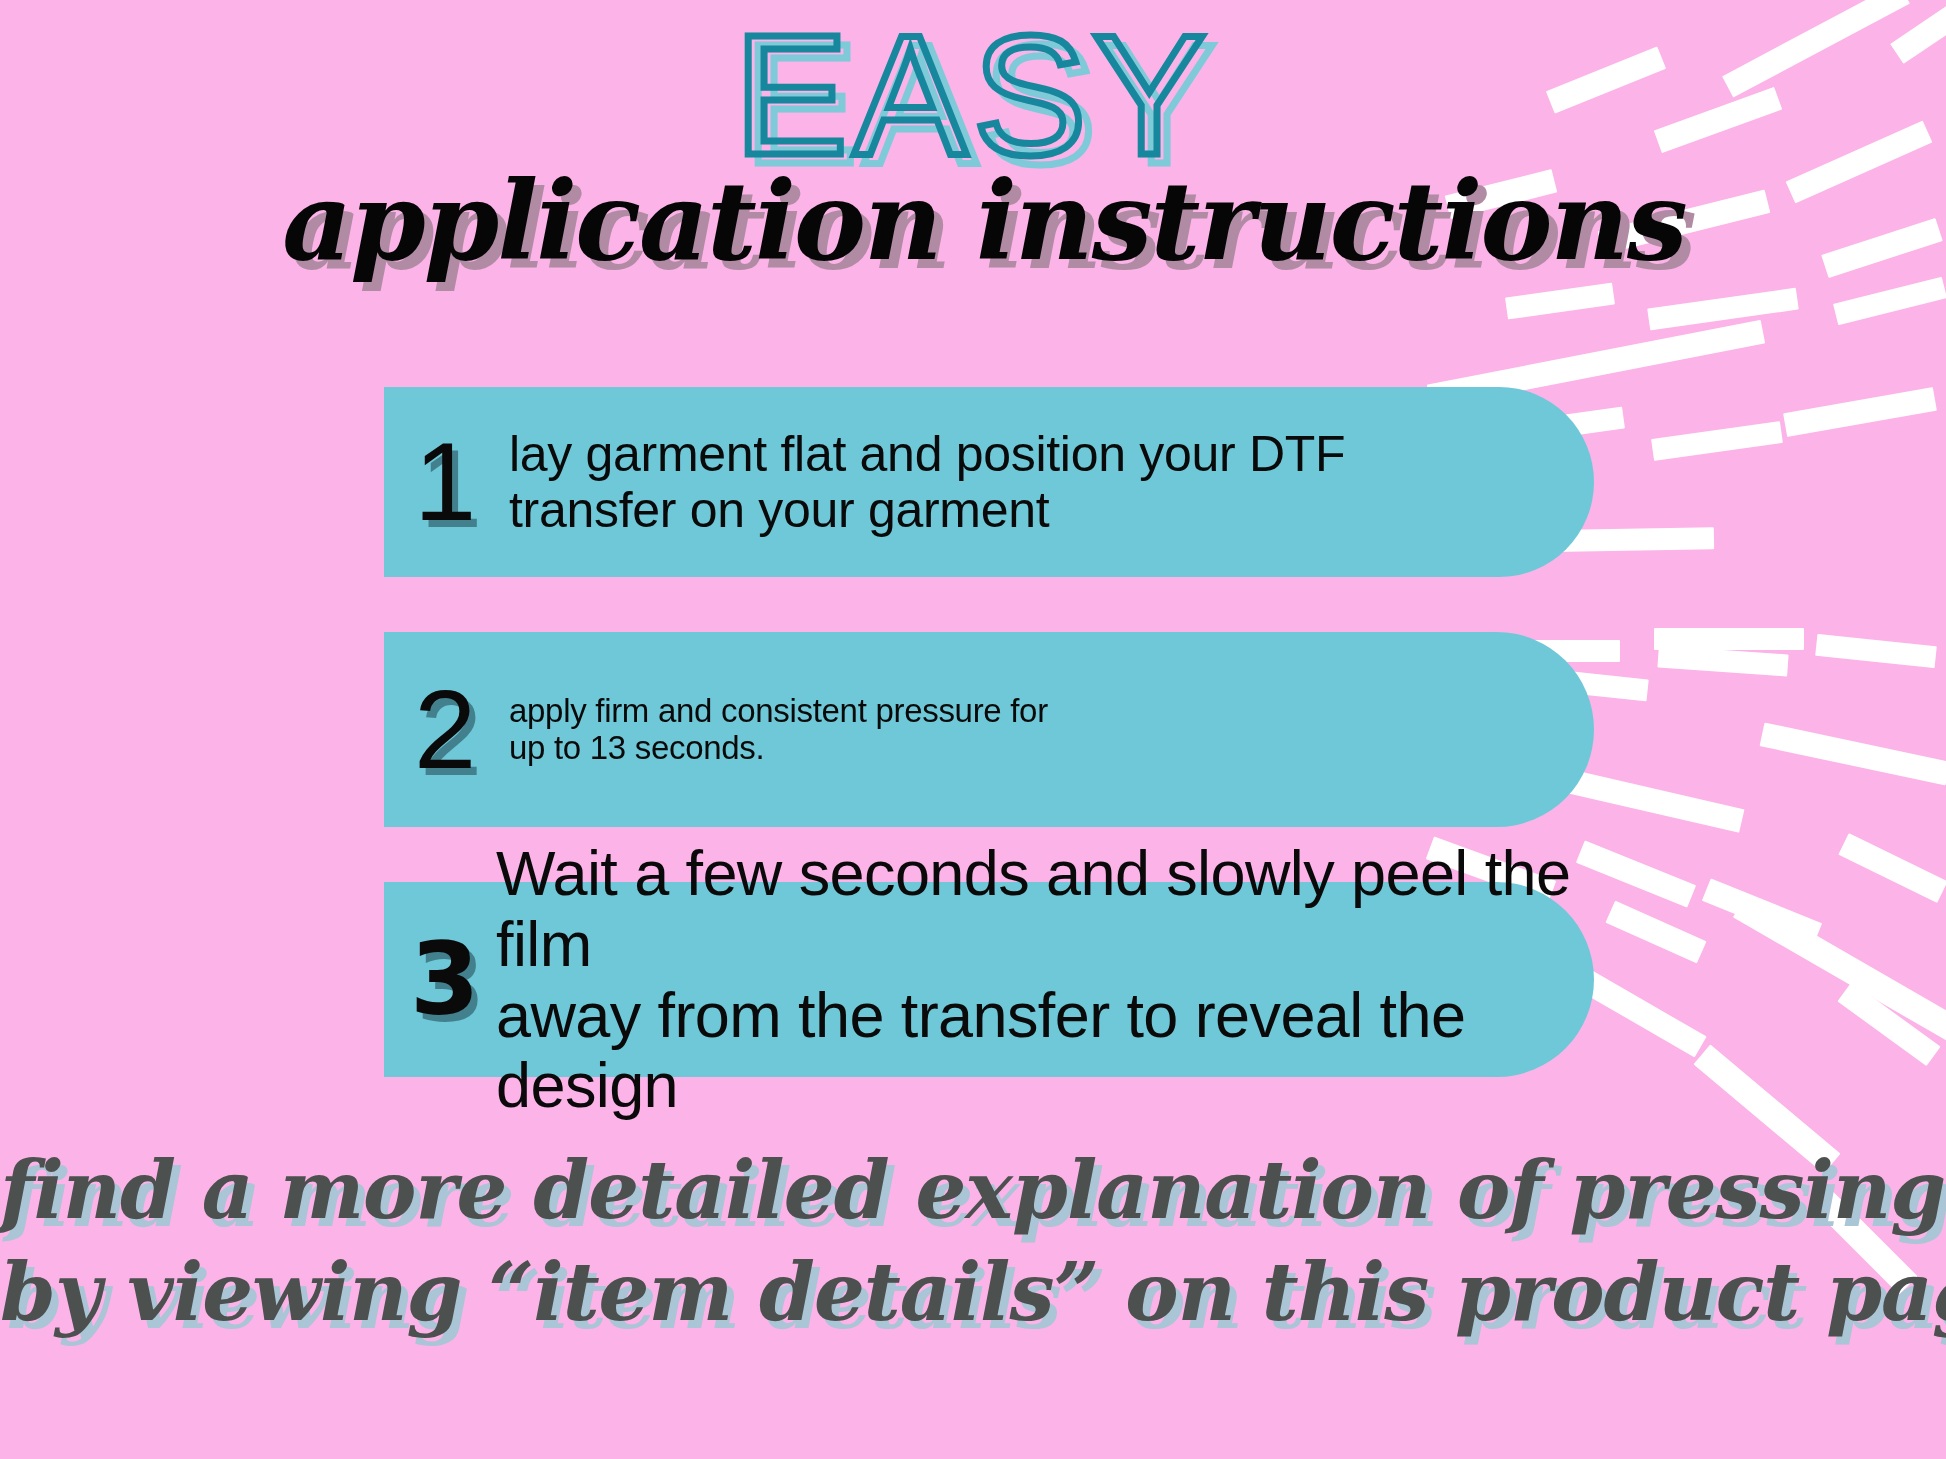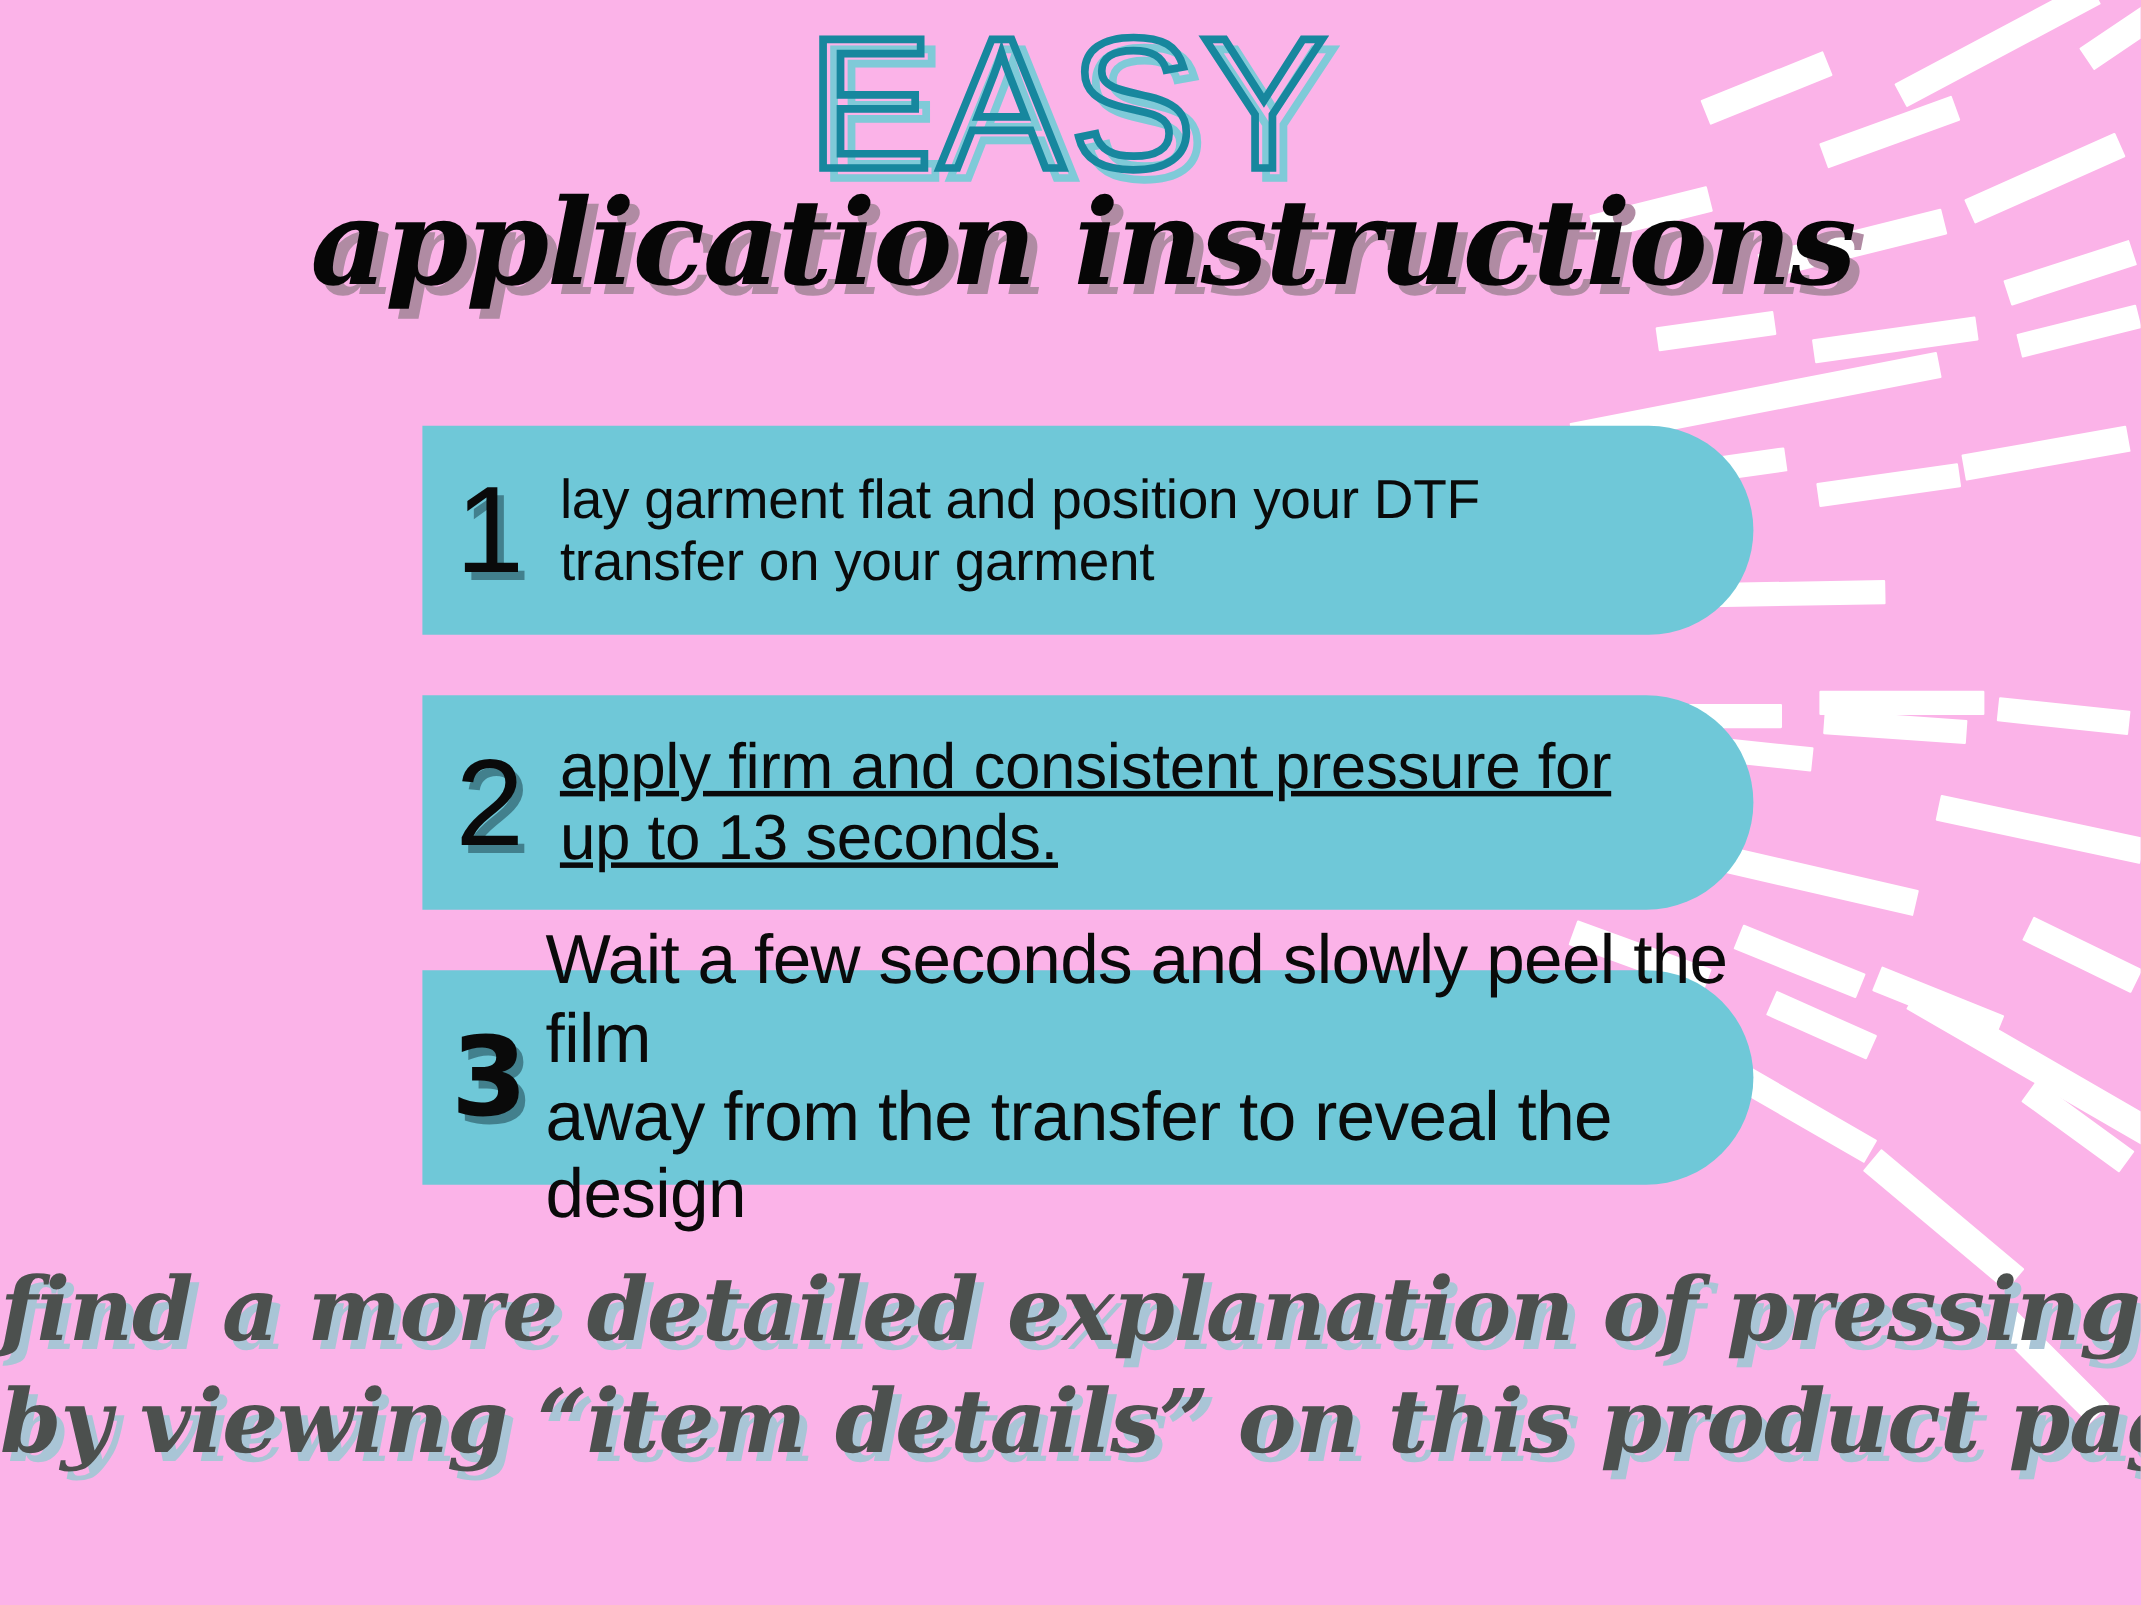--- a/index.html
+++ b/index.html
@@ -77,21 +77,21 @@
   .step-num.n3{font-family:"DejaVu Sans", sans-serif;font-weight:700;font-size:100px;}
   .step-text{
     font-family:"Liberation Sans", sans-serif;
     font-size:49px;line-height:1.12;
     color:#0a0a0a;
     letter-spacing:-0.3px;
     white-space:pre-line;
   }
   #step-1{height:190px;}
   #step-1 .step-text{font-size:50px;}
-  #step-2 .step-text{font-size:58px;text-decoration:underline;}
+  #step-2 .step-text{font-size:33px;}
   #step-3 .step-text{font-size:63px;letter-spacing:-0.6px;}
   #step-3{padding-left:26px;}
   #step-3 .step-num{flex:0 0 86px;width:86px;}
 
   
   #footer{
     position:absolute;left:0;top:1150px;width:1946px;text-align:center;
   }
   .foot-line{
     display:inline-block;position:relative;

